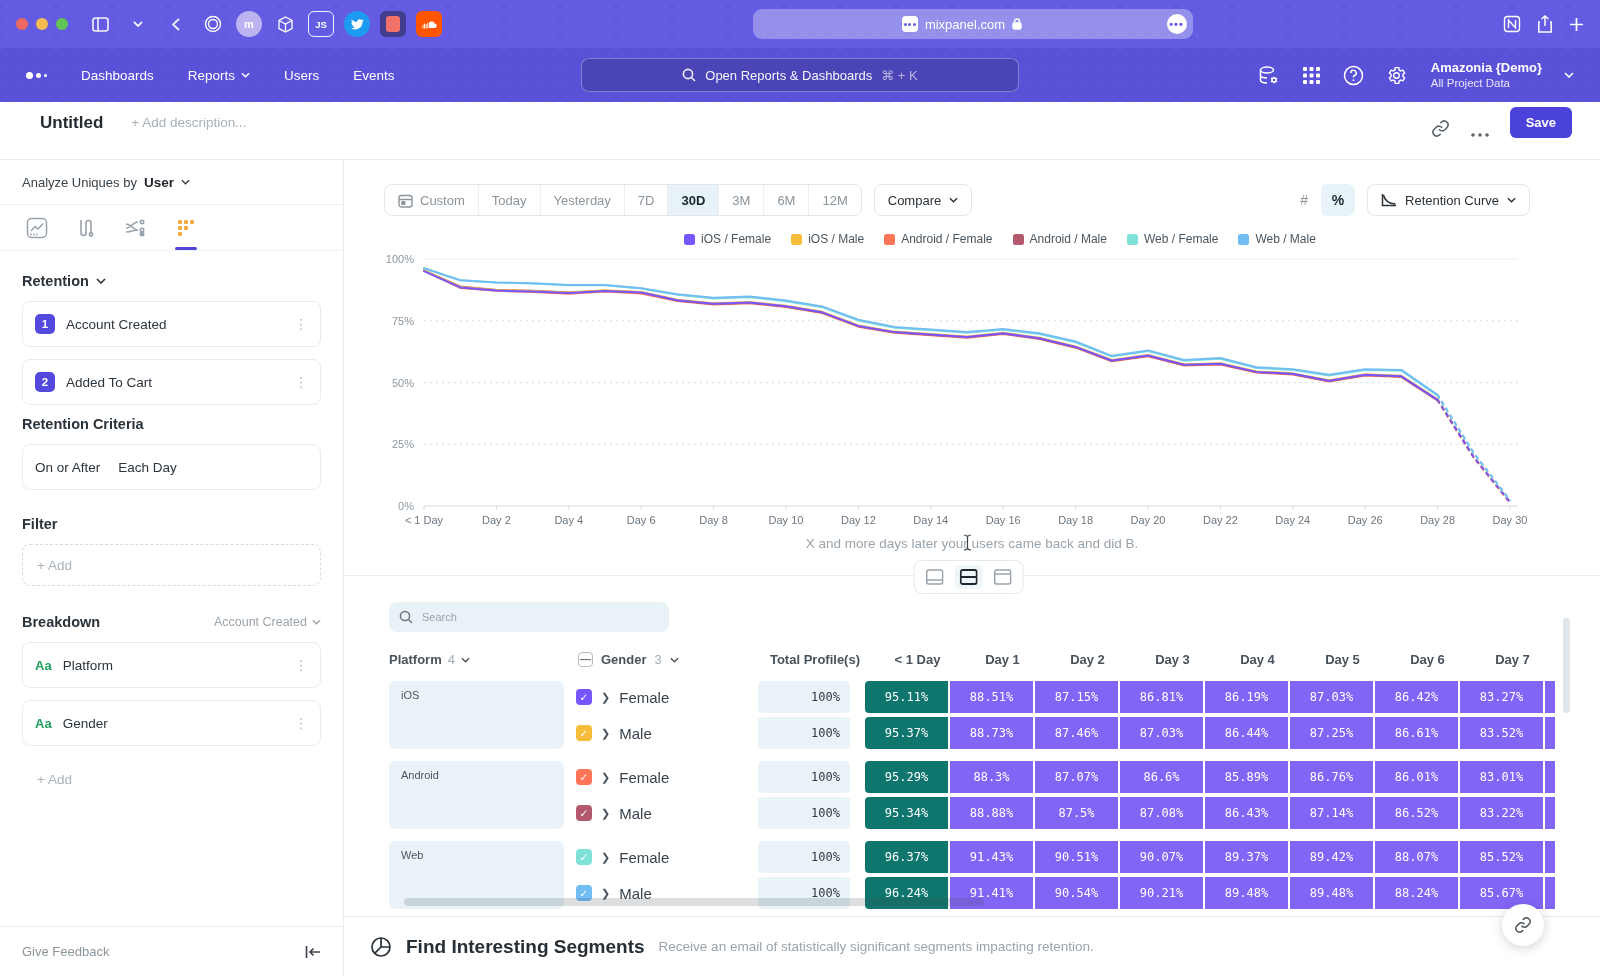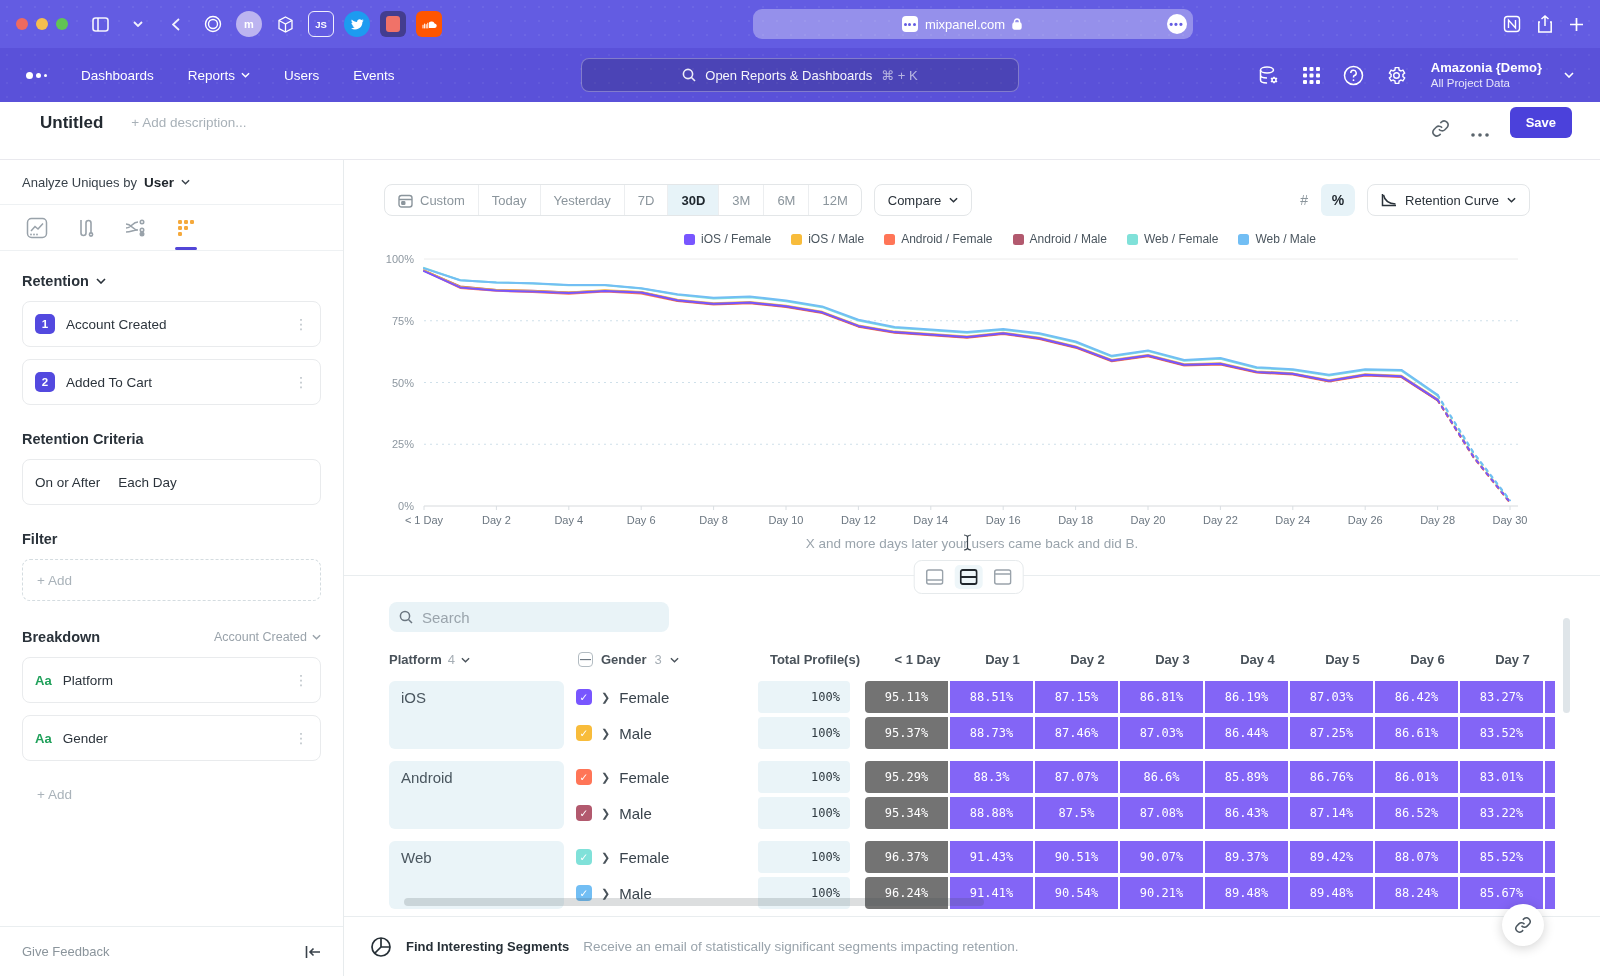--- a/index.html
+++ b/index.html
@@ -86,49 +86,49 @@
 
   #chart { display:block; }
   .caption { margin-top:8px; text-align:center; font-size:13.5px; color:#9aa4ac; position:relative; }
 
   .divider-zone { margin-top:24px; border-top:1px solid #e9edef; position:relative; }
   .viewtoggle { position:absolute; left:50%; top:-16px; transform:translateX(-53%); background:#fff; border:1px solid #e6eaec; border-radius:8px; display:flex; gap:6px; padding:4px 6px; }
   .vt { width:28px; height:24px; display:flex; align-items:center; justify-content:center; border-radius:5px; color:#9aa3ab; cursor:pointer; }
   .vt.active { color:#20262c; background:#eef6f9; }
 
   .table-zone { padding:26px 45px 0 45px; }
-  .search { width:280px; height:30px; background:#E9F3F7; border-radius:8px; display:flex; align-items:center; gap:9px; padding:0 10px; color:#9aa4ac; font-size:15px; }
+  .search { width:280px; height:30px; background:#E9F3F7; border-radius:8px; display:flex; align-items:center; gap:9px; padding:0 10px; color:#9aa4ac; font-size:11px; }
   .thead { margin-top:20px; display:flex; align-items:center; font-size:13px; font-weight:bold; color:#49525a; }
   .th-plat { width:189px; display:flex; align-items:center; gap:6px; }
   .th-gen { width:190px; display:flex; align-items:center; gap:8px; }
   .cnt { color:#a6aeb5; font-weight:normal; }
   .th-total { width:92px; text-align:right; margin-right:15px; }
   .th-day { width:85px; text-align:center; flex:0 0 auto; }
   .ind-box { width:15px; height:15px; border:1.5px solid #b3bcc2; border-radius:4px; display:flex; align-items:center; justify-content:center; color:#6b7680; font-size:11px; line-height:1; background:#fff; }
 
   .tbody { margin-top:14px; }
   .group { display:flex; margin-bottom:12px; }
-  .pcell { width:185px; margin-right:4px; background:#EAF4F8; border-radius:6px; padding:8px 12px; font-size:15px; color:#4a565f; }
+  .pcell { width:185px; margin-right:4px; background:#EAF4F8; border-radius:6px; padding:8px 12px; font-size:11px; color:#4a565f; }
   .rows { display:flex; flex-direction:column; gap:4px; flex:1; }
   .trow { display:flex; align-items:center; height:32px; }
   .gcell { width:190px; display:flex; align-items:center; gap:9px; padding-left:8px; }
   .cbox { width:16px; height:16px; border-radius:4px; display:flex; align-items:center; justify-content:center; color:#fff; font-size:10.5px; }
   .rchev { color:#49525a; font-size:11px; }
   .glabel { font-size:15px; color:#39434c; }
   .tcell { width:92px; margin-right:15px; height:32px; background:#EAF4F8; border-radius:4px; text-align:right; line-height:32px; padding-right:10px; font-family:"DejaVu Sans Mono", monospace; font-size:12px; color:#2e3940; }
   .dcells { display:flex; gap:2px; }
   .dcell { width:83px; height:32px; background:#8365F6; color:#fff; font-family:"DejaVu Sans Mono", monospace; font-size:12px; display:flex; align-items:center; justify-content:center; flex:0 0 auto; }
-  .dcell.first { background:#737373; border-radius:4px 0 0 4px; }
+  .dcell.first { background:#0f766e; border-radius:4px 0 0 4px; }
   .dcell.sliver { width:10px; }
 
   .hscroll { position:absolute; left:60px; bottom:70px; width:580px; height:8px; background:rgba(60,70,80,0.18); border-radius:4px; }
   .vscroll { position:absolute; right:30px; top:458px; width:7px; height:95px; background:#dfe5e9; border-radius:4px; }
 
   .main-footer { height:60px; border-top:1px solid #e9edef; display:flex; align-items:center; gap:14px; padding:0 26px; flex:0 0 auto; background:#fff; }
-  .mf-title { font-size:13px; font-weight:bold; color:#262f36; }
+  .mf-title { font-size:19px; font-weight:bold; color:#262f36; }
   .mf-desc { font-size:13.5px; color:#9aa4ac; }
   .float-btn { position:absolute; right:56px; bottom:30px; width:42px; height:42px; border-radius:50%; background:#fff; box-shadow:0 2px 12px rgba(0,0,0,0.18); display:flex; align-items:center; justify-content:center; color:#4a555e; cursor:pointer; }
 
   .chev { flex:0 0 auto; }
 </style>
 </head>
 <body>
 
 <div class="page">
 
@@ -359,21 +359,21 @@
           <span class="badge">1</span>
           <span class="lbl">Account Created</span>
           <span class="kebab">⋮</span>
         </div>
         <div class="card">
           <span class="badge">2</span>
           <span class="lbl">Added To Cart</span>
           <span class="kebab">⋮</span>
         </div>
 
-        <div class="sec-h" style="margin-top:26px;">
+        <div class="sec-h" style="margin-top:11px;">
             <span>Retention Criteria</span>
           </div>
         <div class="card" style="gap:18px;">
           <span class="lbl">On or After</span>
           <span class="lbl">Each Day</span>
         </div>
 
         <div class="sec-h" style="margin-top:26px;">
             <span>Filter</span>
           </div>

